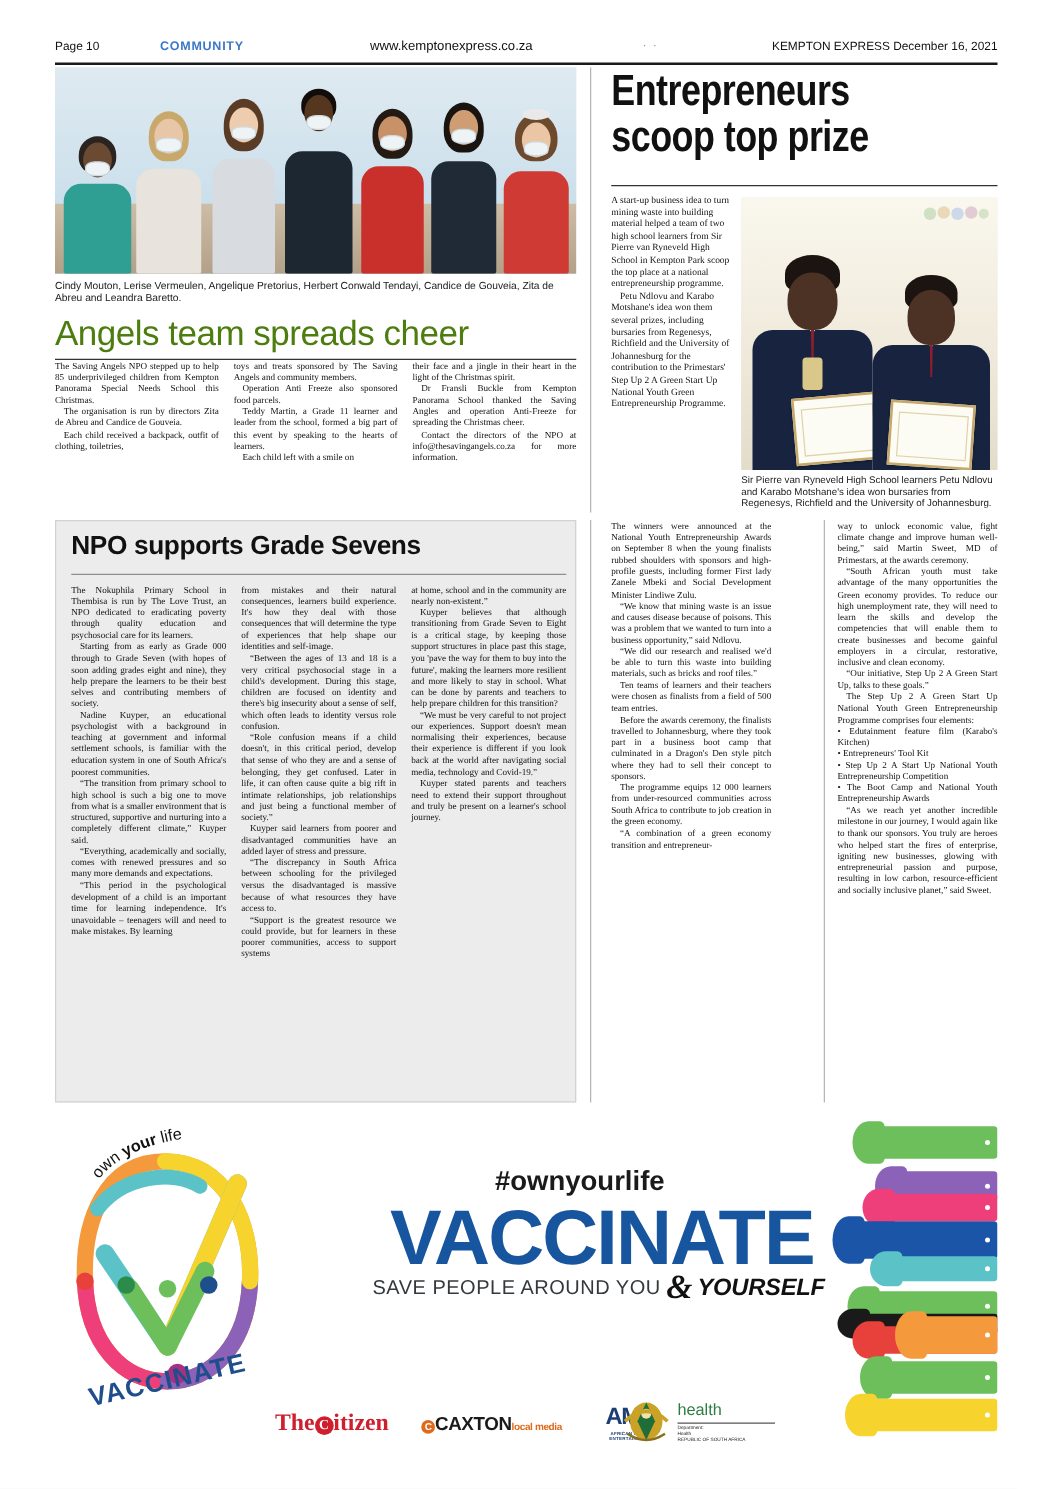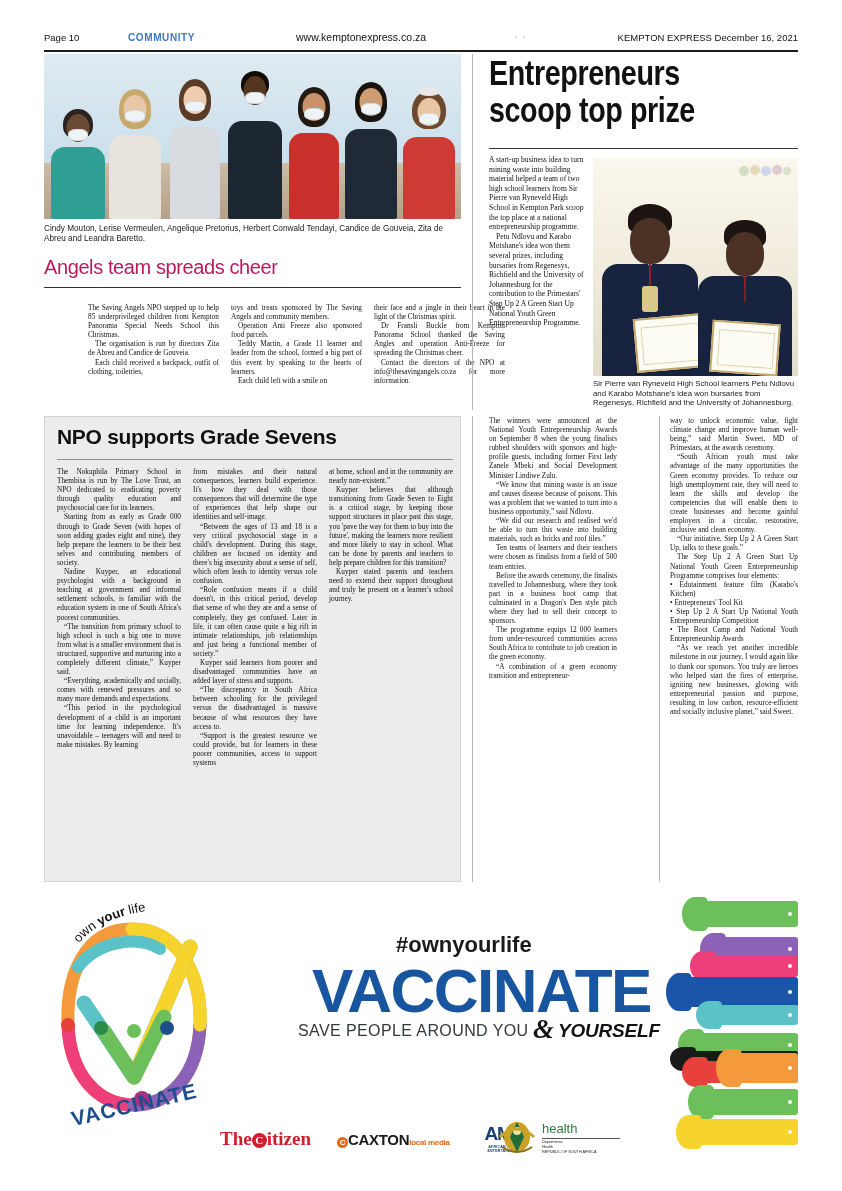--- a/index.html
+++ b/index.html
@@ -63,29 +63,29 @@
 
   .caption {
     position:absolute; left:44px; top:224px; width:417px;
     font-family:"Liberation Sans", sans-serif;
     font-size:8.2px; line-height:10.4px; color:#1a1a1a;
   }
 
   .headline-serif {
     position:absolute; left:44px; top:252px; width:420px;
     font-family:"Liberation Sans", sans-serif;
-    font-size:20px; line-height:30px; font-weight:400; color:#be185d;
+    font-size:28px; line-height:30px; font-weight:400; color:#4d7c0f;
     letter-spacing:-.4px;
   }
   .rule-under-head {
     position:absolute; left:44px; top:287px; width:417px; height:1px; background:#333;
   }
 
   .cols3 {
-    position:absolute; left:44px; top:303px; width:417px; height:118px;margin-left:44px;
+    position:absolute; left:44px; top:288px; width:417px; height:118px;
   }
   .col {
     float:left; width:131px; margin-right:12px;
     font-size:7.3px; line-height:9.1px; color:#111; text-align:justify;
   }
   .col:last-child { margin-right:0; }
   .col p { text-indent:7px; margin:0; }
   .col p.noind { text-indent:0; }
   .vdiv {
     position:absolute; width:1px; background:#b6b6b6;
@@ -419,28 +419,29 @@
         <p class="noind">The Nokuphila Primary School in Thembisa is run by The Love Trust, an NPO dedicated to eradicating poverty through quality education and psychosocial care for its learners.</p>
         <p>Starting from as early as Grade 000 through to Grade Seven (with hopes of soon adding grades eight and nine), they help prepare the learners to be their best selves and contributing members of society.</p>
         <p>Nadine Kuyper, an educational psychologist with a background in teaching at government and informal settlement schools, is familiar with the education system in one of South Africa's poorest communities.</p>
         <p>“The transition from primary school to high school is such a big one to move from what is a smaller environment that is structured, supportive and nurturing into a completely different climate,” Kuyper said.</p>
         <p>“Everything, academically and socially, comes with renewed pressures and so many more demands and expectations.</p>
         <p>“This period in the psychological development of a child is an important time for learning independence. It's unavoidable – teenagers will and need to make mistakes. By learning</p>
       </div>
       <div class="npo-col">
         <p class="noind">from mistakes and their natural consequences, learners build experience. It's how they deal with those consequences that will determine the type of experiences that help shape our identities and self-image.</p>
         <p>“Between the ages of 13 and 18 is a very critical psychosocial stage in a child's development. During this stage, children are focused on identity and there's big insecurity about a sense of self, which often leads to identity versus role confusion.</p>
-        <p>“Role confusion means if a child doesn't, in this critical period, develop that sense of who they are and a sense of completely, they get confused. Later in life, it can often cause quite a big rift in intimate relationships, job relationships and just being a functional member of society.”</p>
-        <p>Kuyper said learners from poorer and disadvantaged communities have an added layer of stress and supports.</p>
+        <p>“Role confusion means if a child doesn't, in this critical period, develop that sense of who they are and a sense of belonging, they get confused. Later in life, it can often cause quite a big rift in intimate relationships, job relationships and just being a functional member of society.”</p>
+        <p>Kuyper said learners from poorer and disadvantaged communities have an added layer of stress and pressure.</p>
         <p>“The discrepancy in South Africa between schooling for the privileged versus the disadvantaged is massive because of what resources they have access to.</p>
         <p>“Support is the greatest resource we could provide, but for learners in these poorer communities, access to support systems</p>
       </div>
       <div class="npo-col">
         <p class="noind">at home, school and in the community are nearly non-existent.”</p>
         <p>Kuyper believes that although transitioning from Grade Seven to Eight is a critical stage, by keeping those support structures in place past this stage, you 'pave the way for them to buy into the future', making the learners more resilient and more likely to stay in school. What can be done by parents and teachers to help prepare children for this transition?</p>
+        <p>“We must be very careful to not project our experiences. Support doesn't mean normalising their experiences, because their experience is different if you look back at the world after navigating social media, technology and Covid-19.”</p>
         <p>Kuyper stated parents and teachers need to extend their support throughout and truly be present on a learner's school journey.</p>
       </div>
     </div>
   </div>
 
   <div class="ent-mid">
     <p class="noind">The winners were announced at the National Youth Entrepreneurship Awards on September 8 when the young finalists rubbed shoulders with sponsors and high-profile guests, including former First lady Zanele Mbeki and Social Development Minister Lindiwe Zulu.</p>
     <p>“We know that mining waste is an issue and causes disease because of poisons. This was a problem that we wanted to turn into a business opportunity,” said Ndlovu.</p>
     <p>“We did our research and realised we'd be able to turn this waste into building materials, such as bricks and roof tiles.”</p>
     <p>Ten teams of learners and their teachers were chosen as finalists from a field of 500 team entries.</p>

